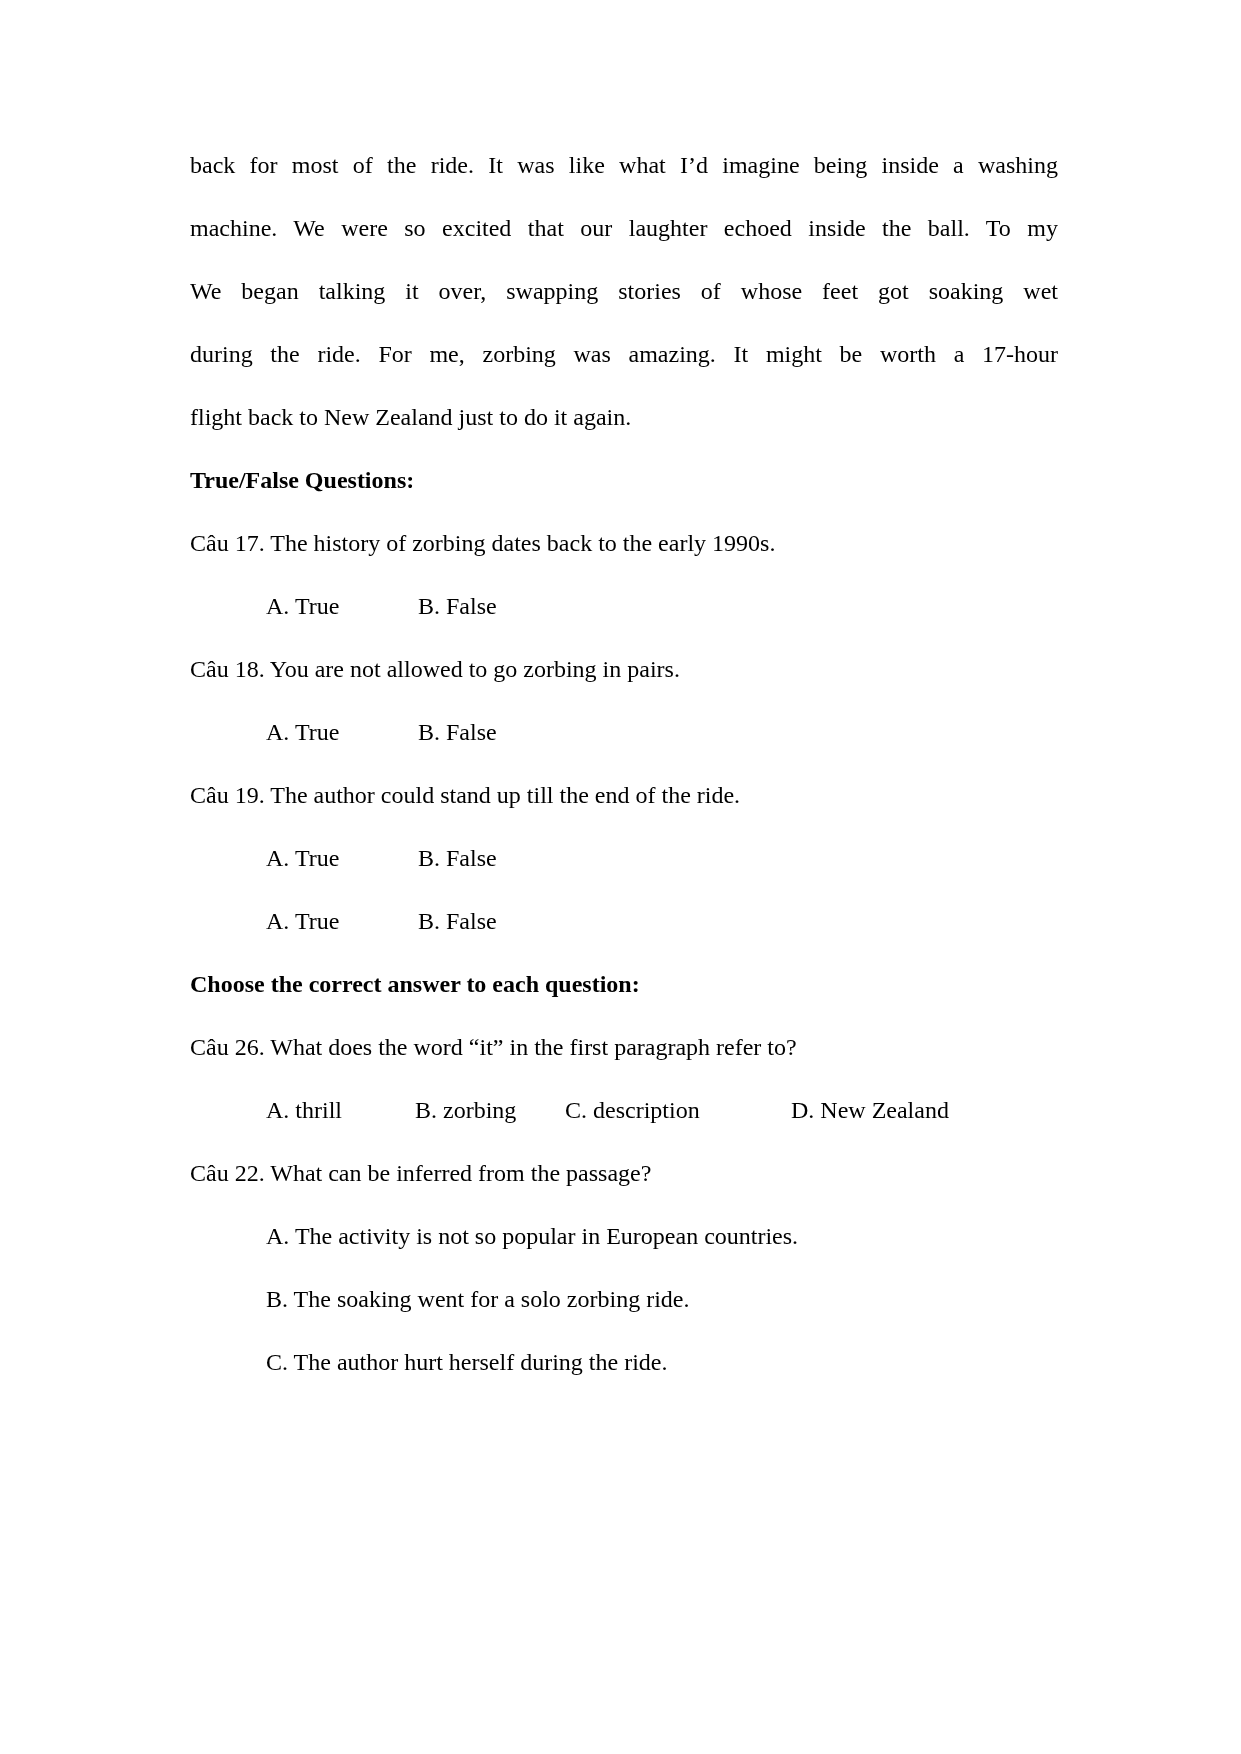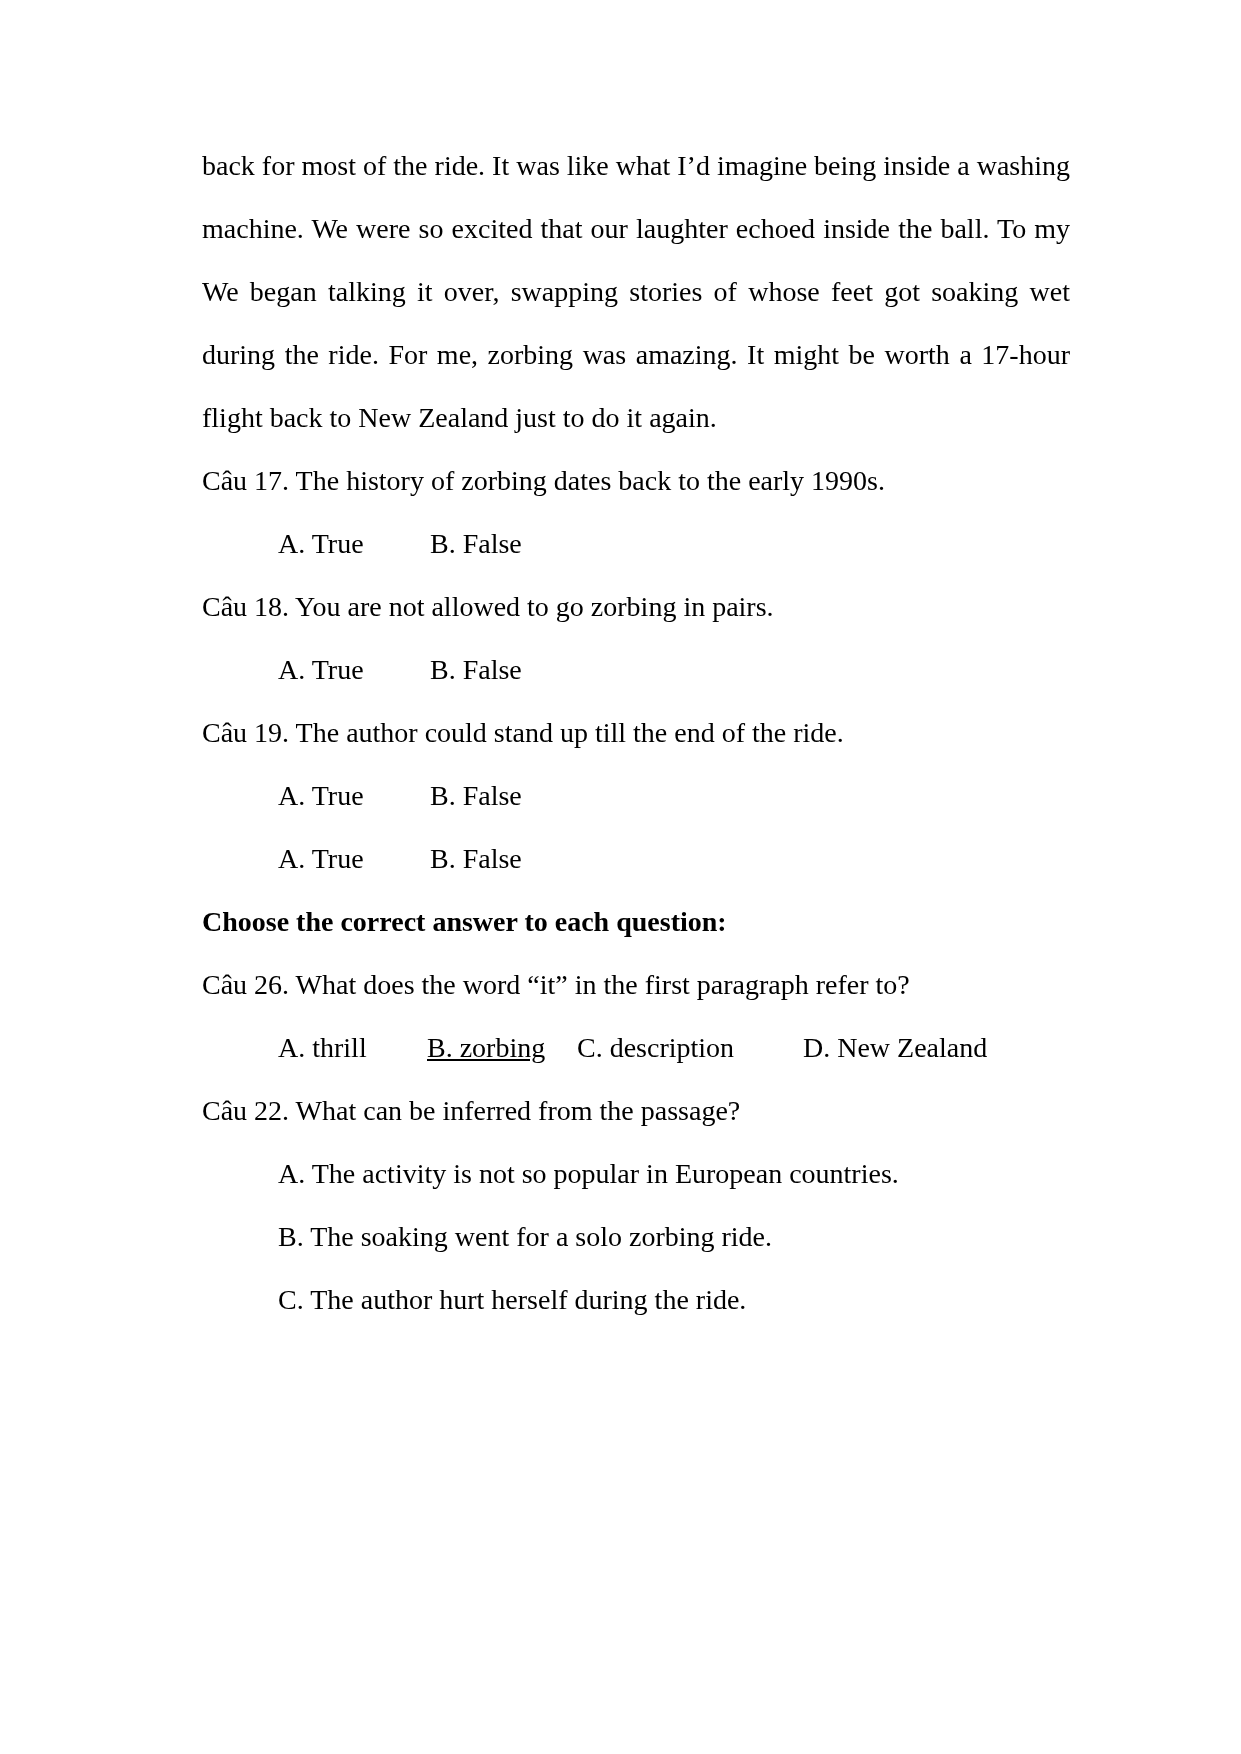--- a/index.html
+++ b/index.html
@@ -12,54 +12,55 @@
   }
   .page {
     position: relative;
     width: 1241px;
     height: 1754px;
     background: #ffffff;
     overflow: hidden;
   }
   .content {
     position: absolute;
-    left: 202px;
+    left: 190px;
     top: 134px;
     width: 868px;
-    font-size: 28px;
+    font-size: 24px;
   }
   .line {
     height: 63px;
     line-height: 63px;
     white-space: normal;
   }
   .just {
     text-align: justify;
     text-align-last: justify;
   }
   .bold { font-weight: bold; }
   .opts { padding-left: 76px; }
   .opt  { display: inline-block; }
   .tfA  { width: 152px; }
   .mcA  { width: 149px; }
-  .mcB  { width: 150px; text-decoration: underline; }
+  .mcB  { width: 150px; }
   .mcC  { width: 226px; }
 </style>
 </head>
 <body>
 
 <div class="page">
   <div class="content">
 
     <div class="line just">back for most of the ride. It was like what I’d imagine being inside a washing</div>
     <div class="line just">machine. We were so excited that our laughter echoed inside the ball. To my</div>
     <div class="line just">We began talking it over, swapping stories of whose feet got soaking wet</div>
     <div class="line just">during the ride. For me, zorbing was amazing. It might be worth a 17-hour</div>
     <div class="line">flight back to New Zealand just to do it again.</div>
 
+    <div class="line bold">True/False Questions:</div>
 
     <div class="line">Câu 17. The history of zorbing dates back to the early 1990s.</div>
     <div class="line opts">
       <span class="opt tfA">A. True</span><span class="opt">B. False</span>
     </div>
 
     <div class="line">Câu 18. You are not allowed to go zorbing in pairs.</div>
     <div class="line opts">
       <span class="opt tfA">A. True</span><span class="opt">B. False</span>
     </div>

